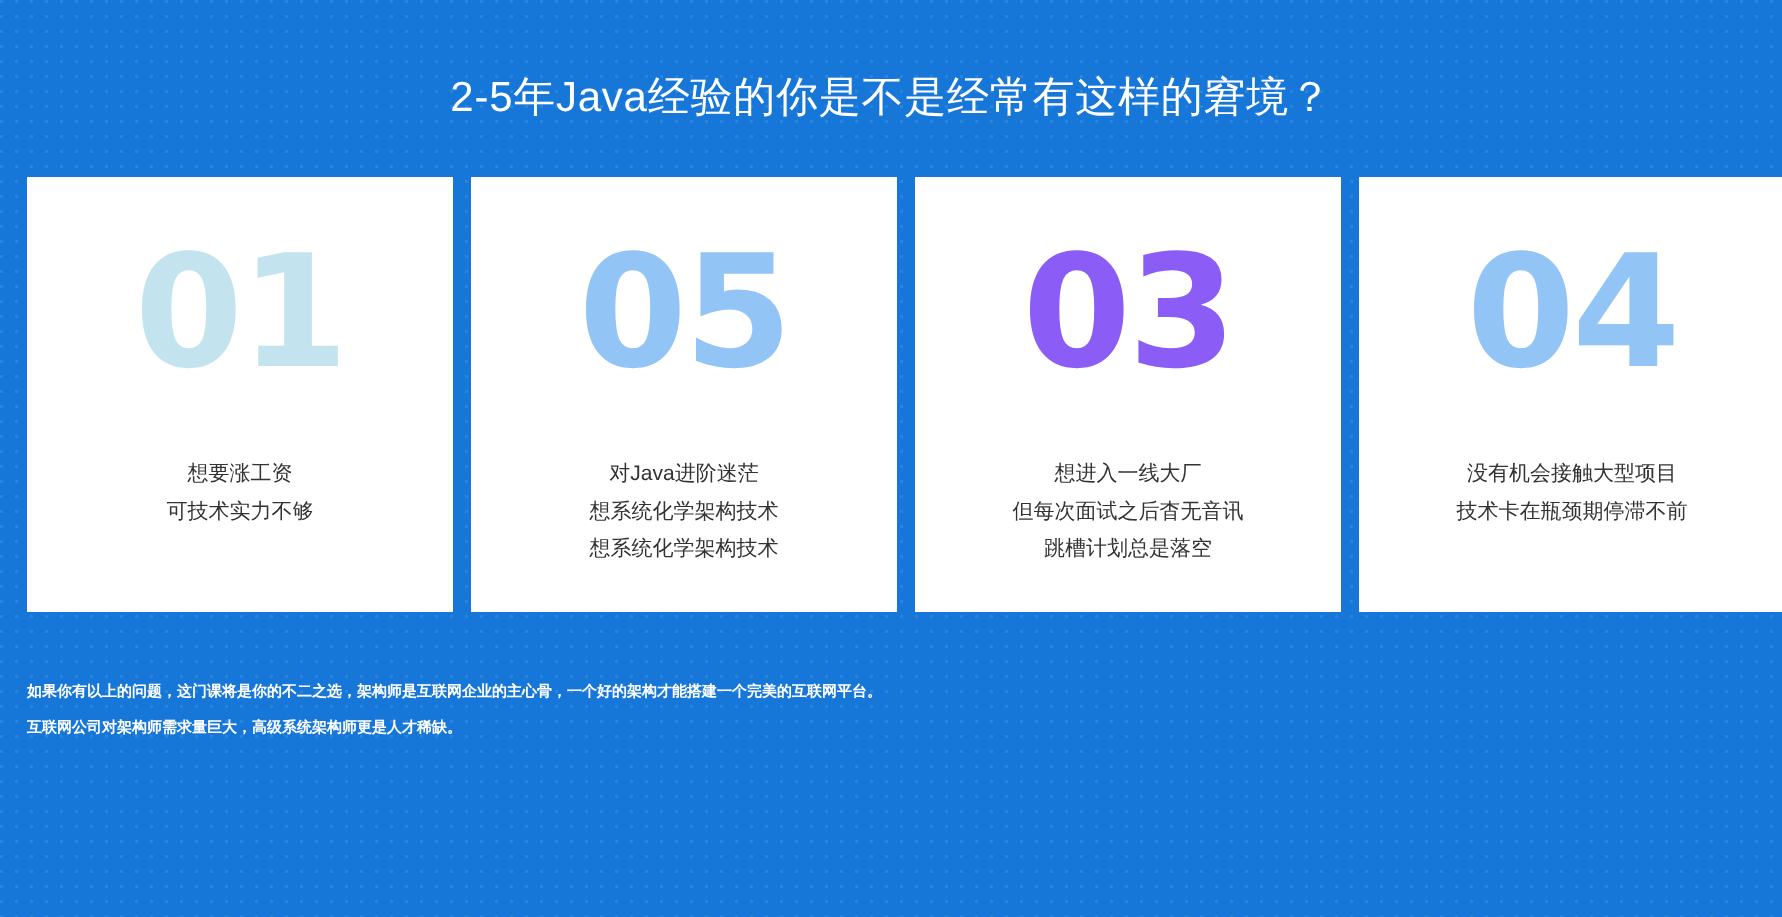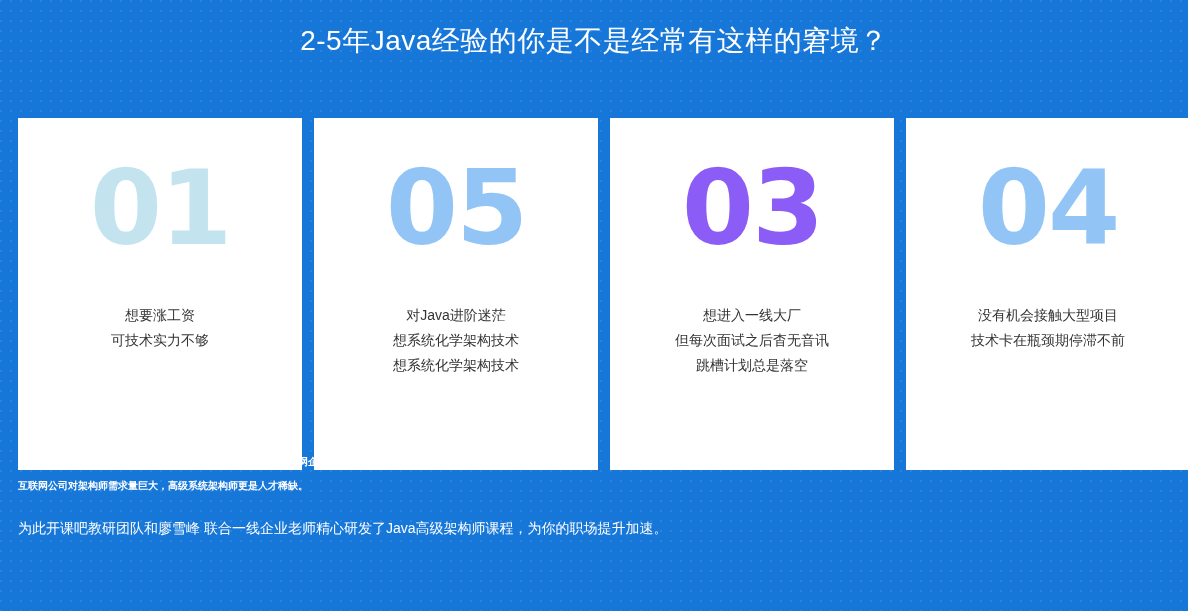--- a/index.html
+++ b/index.html
@@ -13,21 +13,21 @@
     background-image:
       radial-gradient(circle at 1px 1px, rgba(255,255,255,0.085) 1px, transparent 1.2px);
     background-size:10px 10px;
     position:relative;
   }
 
   
   .title-wrap{
     width:100%;
     text-align:center;
-    padding-top:24px;
+    padding-top:48px;
   }
   .title{
     color:#ffffff;
     font-size:28px;
     font-weight:400;
     letter-spacing:0.5px;
     line-height:34px;
   }
 
   
@@ -35,21 +35,21 @@
     position:absolute;
     left:18px;
     top:118px;
     width:1180px;
     height:290px;
     display:flex;
     gap:12px;
   }
   .card{
     width:284px;
-    height:352px;
+    height:290px;
     background:#ffffff;
     flex:0 0 284px;
     display:flex;
     flex-direction:column;
     align-items:center;
     position:relative;
   }
   .card-number{
     font-family:"DejaVu Sans","Liberation Sans",sans-serif;
     font-size:104px;
@@ -133,14 +133,13 @@
     </div>
   </div>
 
 </div>
 
 <div class="footer">
   <div class="para-strong">
     <div>如果你有以上的问题，这门课将是你的不二之选，架构师是互联网企业的主心骨，一个好的架构才能搭建一个完美的互联网平台。</div>
     <div>互联网公司对架构师需求量巨大，高级系统架构师更是人才稀缺。</div>
   </div>
-  <div class="para-normal">为此开课吧教研团队和廖雪峰 联合一线企业老师精心研发了Java高级架构师课程，为你的职场提升加速。</div>
 </div>
 
 </body></html>

